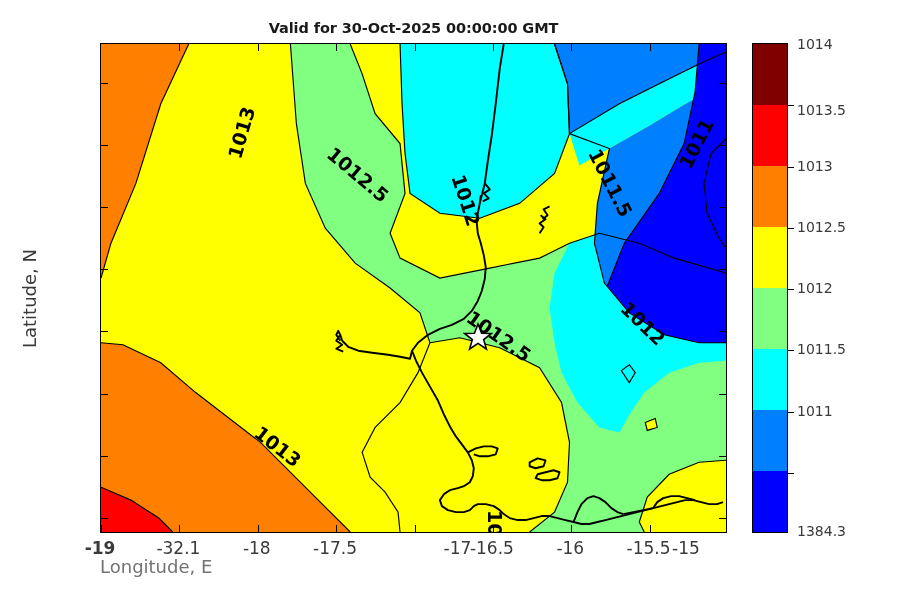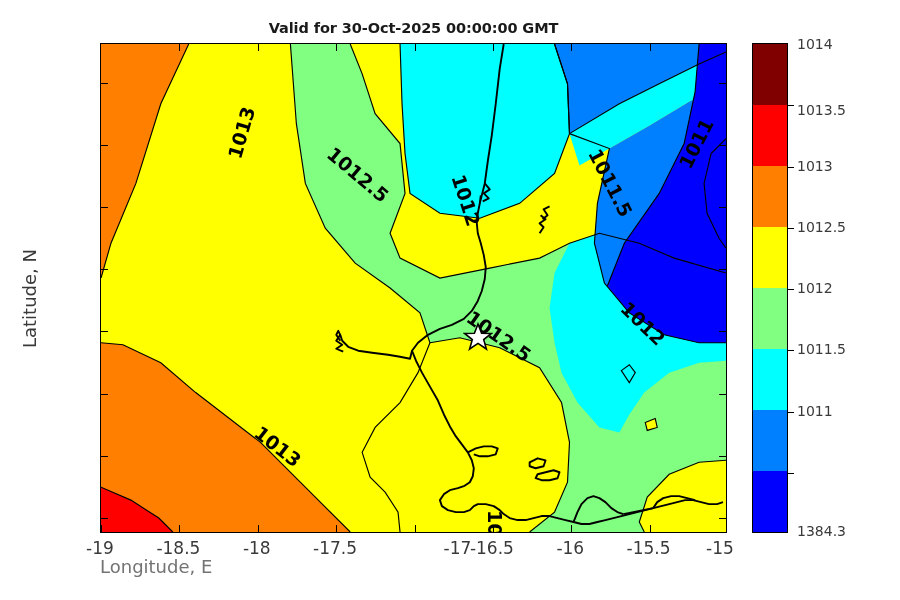--- a/index.html
+++ b/index.html
@@ -222,29 +222,29 @@
     <div class="clabel" style="left:368px;top:260px;transform:rotate(35deg);">1012.5</div>
     <div class="clabel" style="left:523px;top:250px;transform:rotate(44deg);">1012</div>
     <div class="clabel" style="left:156px;top:375px;transform:rotate(38deg);">1013</div>
     <div class="clabel" style="left:394px;top:455px;transform:rotate(90deg);">1012.5</div>
 
     <svg id="station-marker" width="30" height="30" viewBox="0 0 30 30">
       <polygon points="15,2 18.6,11.2 28.4,11.5 20.7,17.6 23.4,27 15,21.4 6.6,27 9.3,17.6 1.6,11.5 11.4,11.2" fill="#ffffff" stroke="#000000" stroke-width="1.6"></polygon>
     </svg>
   </div>
 
-  <div class="xlab" style="left:100px;">-19</div>
-  <div class="xlab" style="left:178.4px;">-18.5</div>
+  <div class="xlab" style="left:100px;font-weight:bold;">-19</div>
+  <div class="xlab" style="left:178.4px;">-32.1</div>
   <div class="xlab" style="left:256.8px;text-align:center;">-18</div>
   <div class="xlab" style="left:335.1px;">-17.5</div>
   <div class="xlab" style="left:413.5px;margin-left:44px;">-17</div>
   <div class="xlab" style="left:491.9px;">-16.5</div>
   <div class="xlab" style="left:570.3px;">-16</div>
   <div class="xlab" style="left:648.6px;">-15.5</div>
-  <div class="xlab" style="left:720px;">-15</div>
+  <div class="xlab" style="left:686px;">-15</div>
 
   <div id="xaxis-title">Longitude, E</div>
   <div id="yaxis-title">Latitude, N</div>
 
   <div id="colorbar">
     <div class="cb-band" style="height:12.5%;background:#800000;"></div>
     <div class="cb-band" style="height:12.5%;background:#ff0000;"></div>
     <div class="cb-band" style="height:12.5%;background:#ff8000;"></div>
     <div class="cb-band" style="height:12.5%;background:#ffff00;"></div>
     <div class="cb-band" style="height:12.5%;background:#80ff80;"></div>

